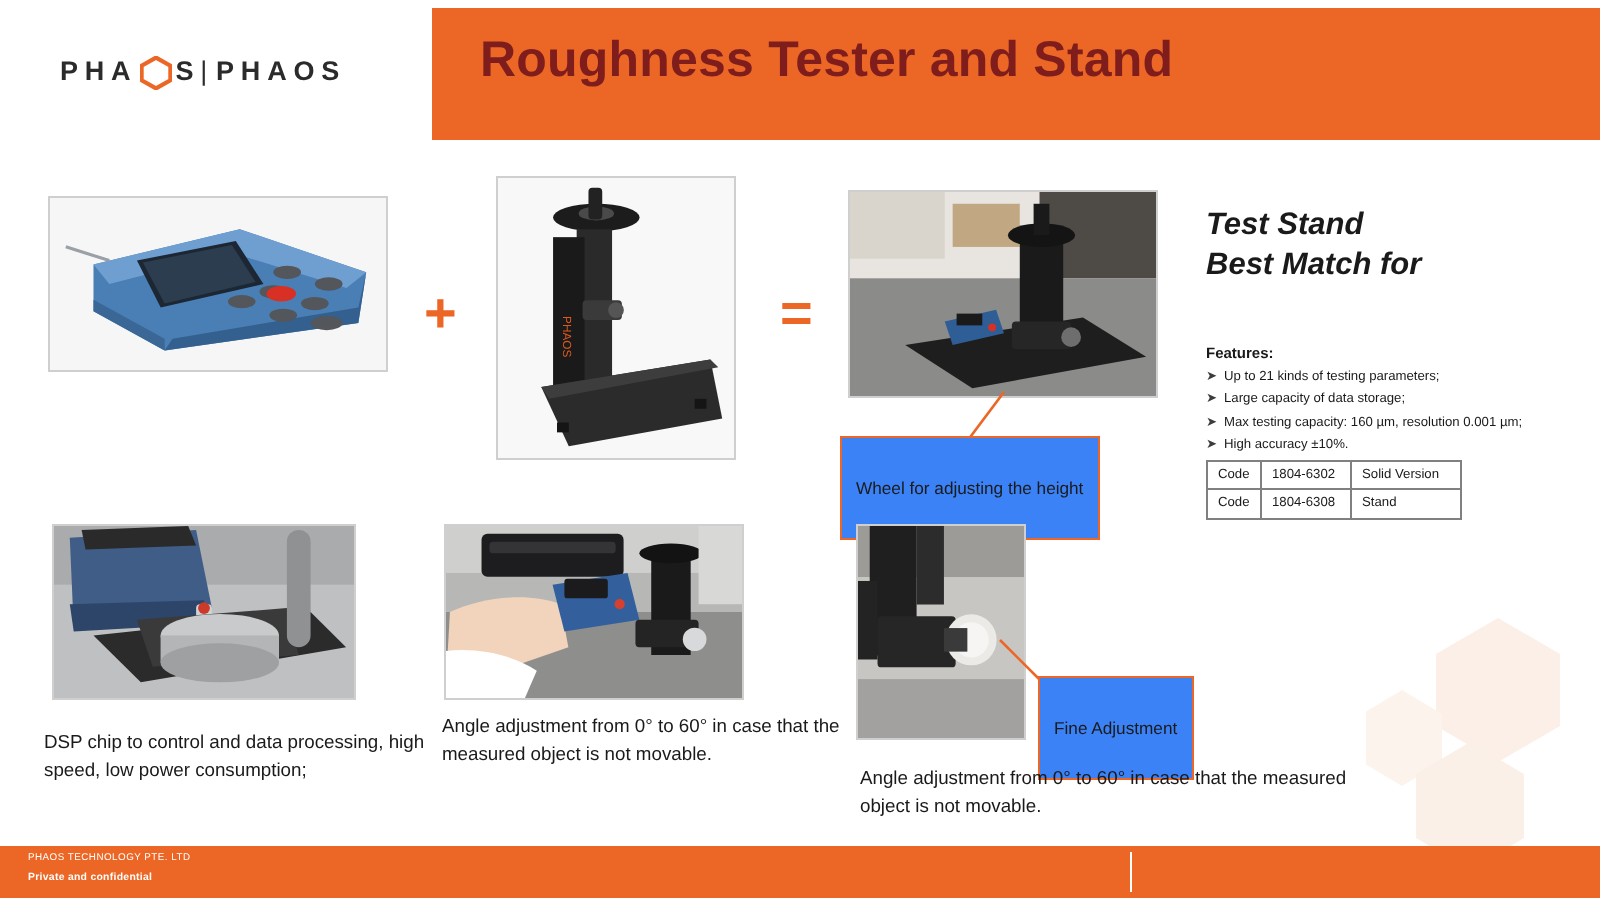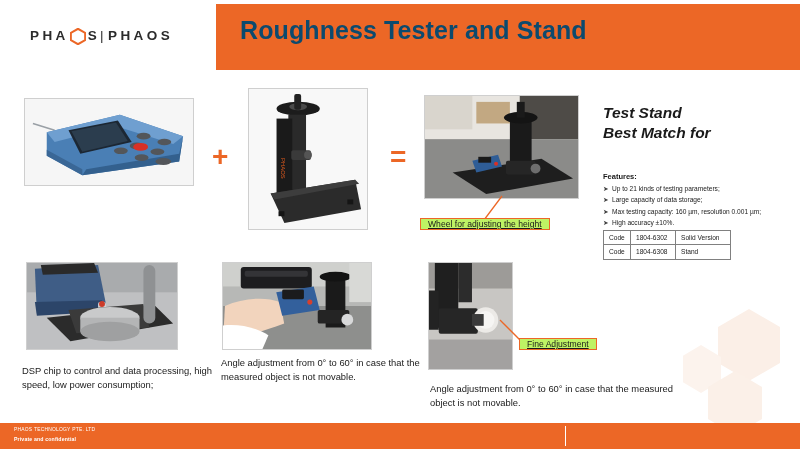--- a/index.html
+++ b/index.html
@@ -12,21 +12,21 @@
   .slide { position: relative; width: 800px; height: 449px; background: #fff; }
 
   
   .header-bar {
     position: absolute; left: 216px; top: 4px;
     width: 584px; height: 66px;
     background: #ec6726;
   }
   .header-title {
     position: absolute; left: 240px; top: 16px;
-    font-size: 25px; font-weight: bold; color: #0c4a6e;
+    font-size: 25px; font-weight: bold; color: #7f1d1d;
     letter-spacing: .1px; white-space: nowrap;
   }
 
   
   .logo {
     position: absolute; left: 30px; top: 28px;
     display: flex; align-items: flex-start;
     font-size: 13.5px; font-weight: bold; color: #2b2b2b;
     letter-spacing: 3.4px;
   }
@@ -87,22 +87,22 @@
   .code-table td {
     border: 1px solid #808080; padding: 3px 5px; line-height: 1.1;
     background: #ffffff; white-space: nowrap;
   }
   .code-table td.c-code { width: 27px; }
   .code-table td.c-num  { width: 45px; }
   .code-table td.c-desc { width: 55px; }
 
   
   .callout {
-    position: absolute; border: 1.4px solid #ec6726; background: #bef264;
-    color: #1a1a1a; font-size: 8.6px; padding: 0 7px; white-space: nowrap; text-decoration: underline;
+    position: absolute; border: 1.4px solid #ec6726; background: #3b82f6;
+    color: #1a1a1a; font-size: 8.6px; padding: 20px 7px; white-space: nowrap;
   }
   #callout-wheel { left: 420px; top: 218px; }
   #callout-fine  { left: 519px; top: 338px; }
   .leader { position: absolute; }
   .leader svg { display: block; overflow: visible; }
 
   
   #photo-dsp   { left: 26px;  top: 262px; width: 152px; height: 88px;
     border: 1px solid #cfcfcf; background: #e9e9e9; }
   #photo-angle { left: 222px; top: 262px; width: 150px; height: 88px;

